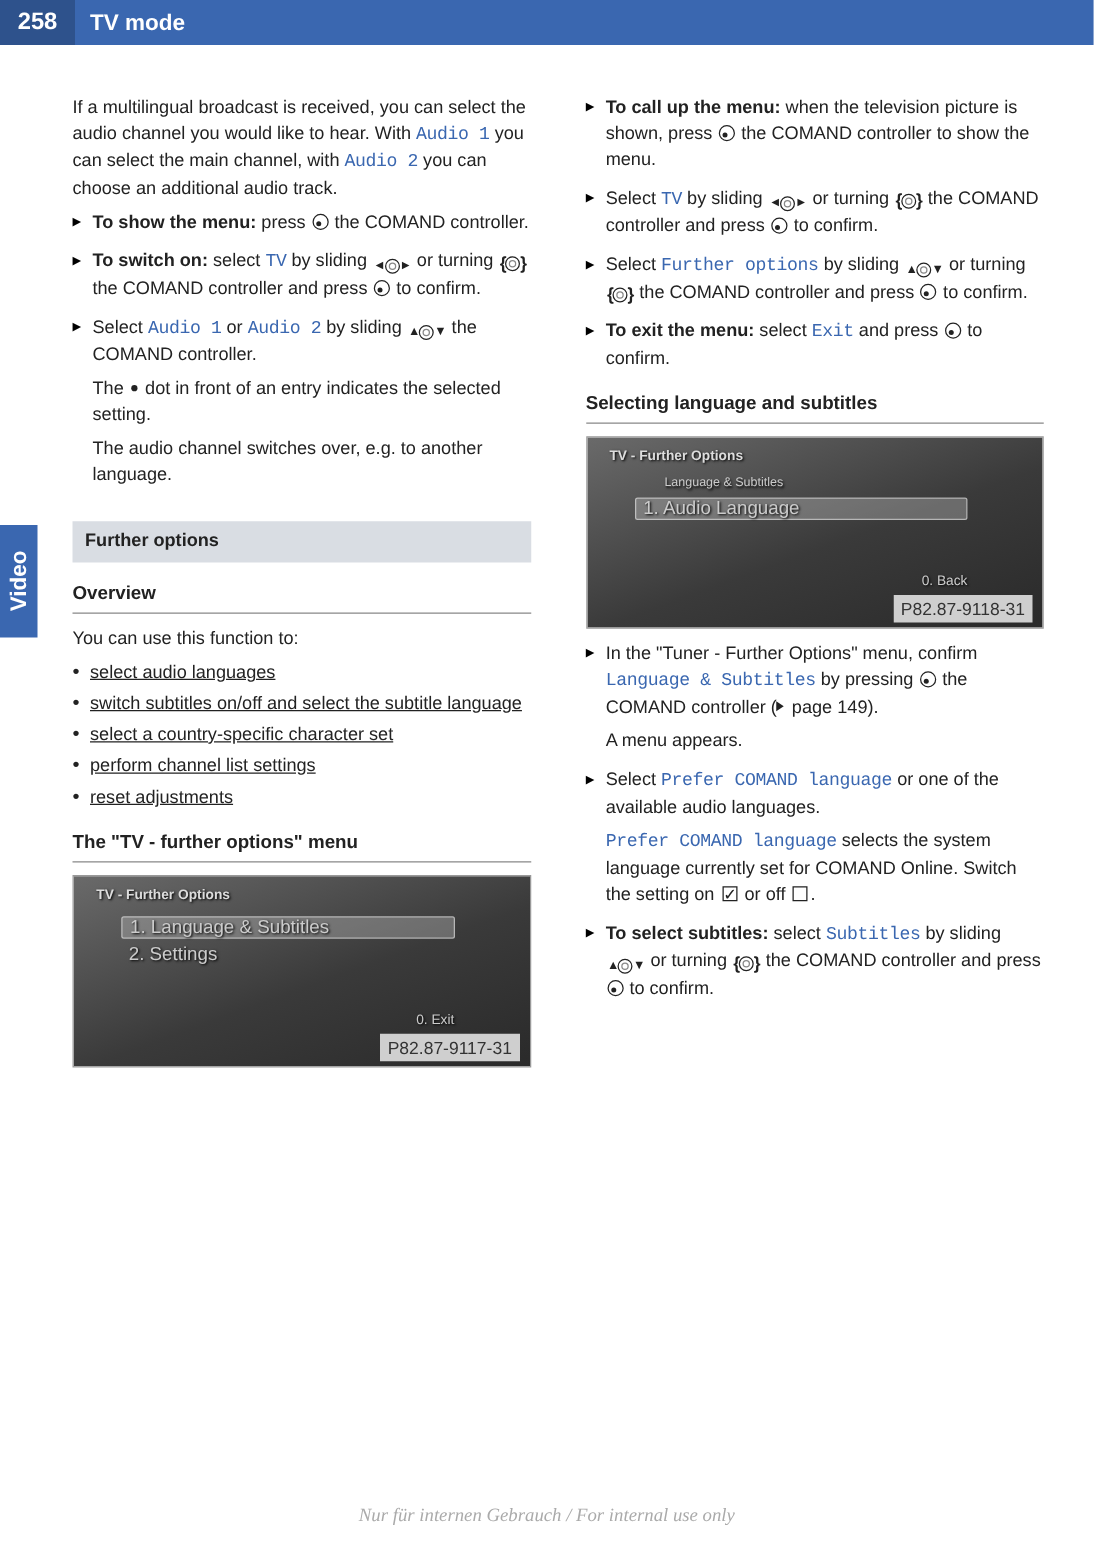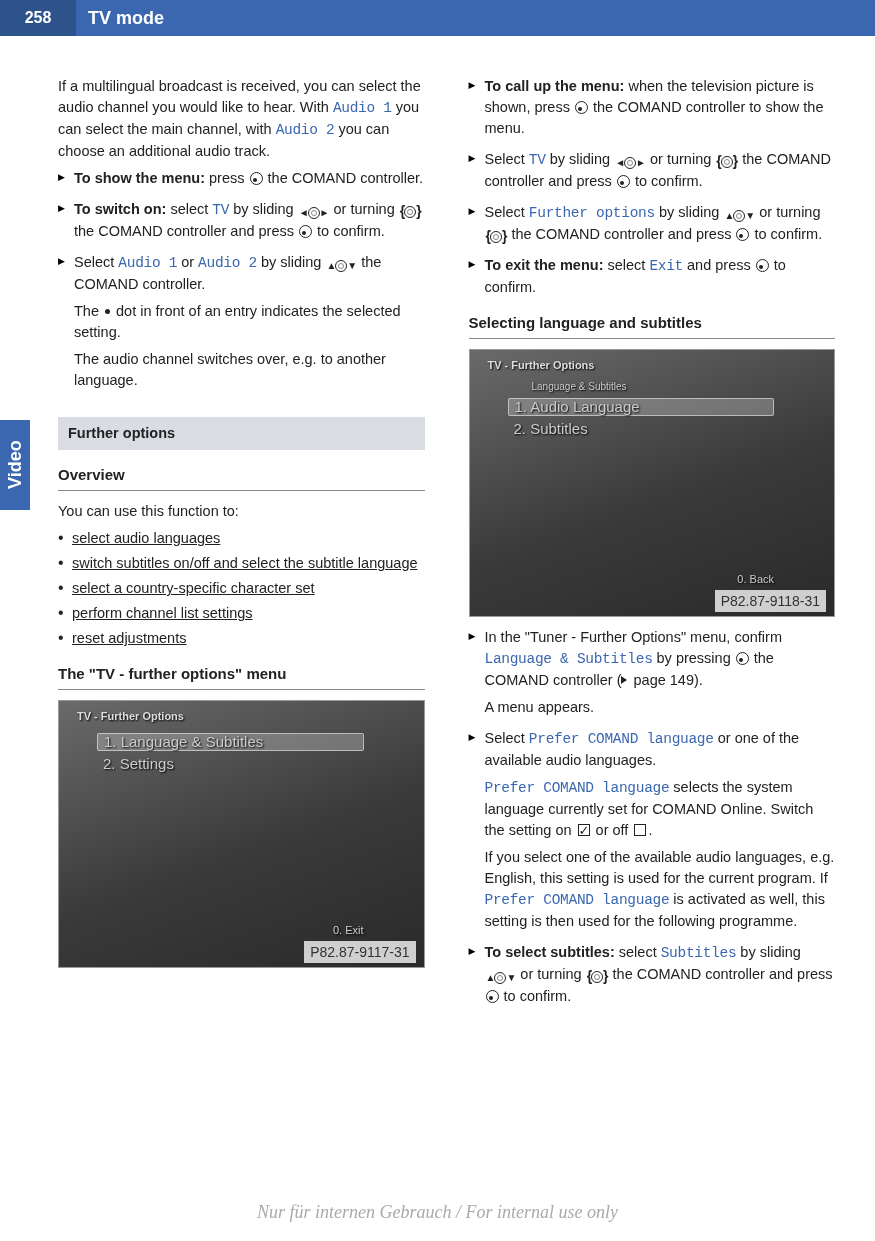--- a/index.html
+++ b/index.html
@@ -16,26 +16,26 @@
   .header-bar {
     background: #3a67b0;
     color: #fff;
     height: 36px;
     display: flex;
     align-items: center;
     font-weight: bold;
   }
   .page-num {
     background: #2e528c;
-    width: 76px;
+    width: 60px;
     height: 36px;
     display: flex;
     align-items: center;
     justify-content: center;
-    font-size: 16px;
+    font-size: 19px;
   }
   .page-title {
     padding-left: 12px;
     font-size: 18px;
   }
   .side-tab {
     position: absolute;
     left: 0;
     top: 420px;
     width: 30px;
@@ -101,21 +101,21 @@
   }
   .h3 {
     font-weight: bold;
     border-bottom: 1px solid #888;
     padding-bottom: 4px;
     margin: 14px 0 10px 0;
     font-size: 15px;
   }
   .screenshot {
     width: 100%;
-    height: 268px;
+    height: 154px;
     background: linear-gradient(160deg, #6a6a6a 0%, #3a3a3a 55%, #2a2a2a 100%);
     border: 1px solid #999;
     position: relative;
     color: #ccc;
     font-size: 11px;
     margin-bottom: 10px;
     overflow: hidden;
   }
   .screenshot .s-title {
     position: absolute;
@@ -225,21 +225,21 @@
     margin: 0 2px;
   }
   .footer {
     position: absolute;
     bottom: 16px;
     width: 100%;
     text-align: center;
     color: #aaa;
     font-family: Georgia, serif;
     font-style: italic;
-    font-size: 18px;
+    font-size: 15px;
   }
   b { font-weight: bold; }
 </style>
 </head>
 <body>
 
 <div class="header-bar">
   <div class="page-num">258</div>
   <div class="page-title">TV mode</div>
 </div>
@@ -317,35 +317,33 @@
     <div class="step">
       <b>To exit the menu:</b><span> select </span><span class="disp">Exit</span><span> and press </span><span class="icon-press"></span><span> to confirm.</span>
     </div>
 
     <div class="h3">Selecting language and subtitles</div>
 
     <div class="screenshot">
       <div class="s-title">TV - Further Options</div>
       <div class="s-row" style="top:28px;left:56px;font-size:10px">Language &amp; Subtitles</div>
       <div class="s-row hl" style="top:48px">1. Audio Language</div>
-      <div class="s-row" style="top:70px">2. Subtitles</div>
       <div class="s-foot">0. Back</div>
       <div class="s-code">P82.87-9118-31</div>
     </div>
 
     <div class="step">
       <span>In the "Tuner - Further Options" menu, confirm </span><span class="disp">Language &amp; Subtitles</span><span> by pressing </span><span class="icon-press"></span><span> the COMAND controller (</span><span class="triangle"></span><span> page 149).</span>
       <p class="cont">A menu appears.</p>
     </div>
 
 
     <div class="step">
       <span>Select </span><span class="disp">Prefer COMAND language</span><span> or one of the available audio languages.</span>
       <p class="cont"><span class="disp">Prefer COMAND language</span><span> selects the system language currently set for COMAND Online. Switch the setting on </span><span class="chk on"></span><span> or off </span><span class="chk"></span><span>.</span></p>
-      <p class="cont"><span>If you select one of the available audio languages, e.g. English, this setting is used for the current program. If </span><span class="disp">Prefer COMAND language</span><span> is activated as well, this setting is then used for the following programme.</span></p>
     </div>
 
     <div class="step">
       <b>To select subtitles:</b><span> select </span><span class="disp">Subtitles</span><span> by sliding </span><span class="icon-slide-ud">▲<span class="icon-circ"></span>▼</span><span> or turning </span><span class="icon-turn">
           <span class="brk">{</span>
           <span class="icon-circ"></span>
           <span class="brk">}</span>
         </span><span> the COMAND controller and press </span><span class="icon-press"></span><span> to confirm.</span>
     </div>
   </div>

